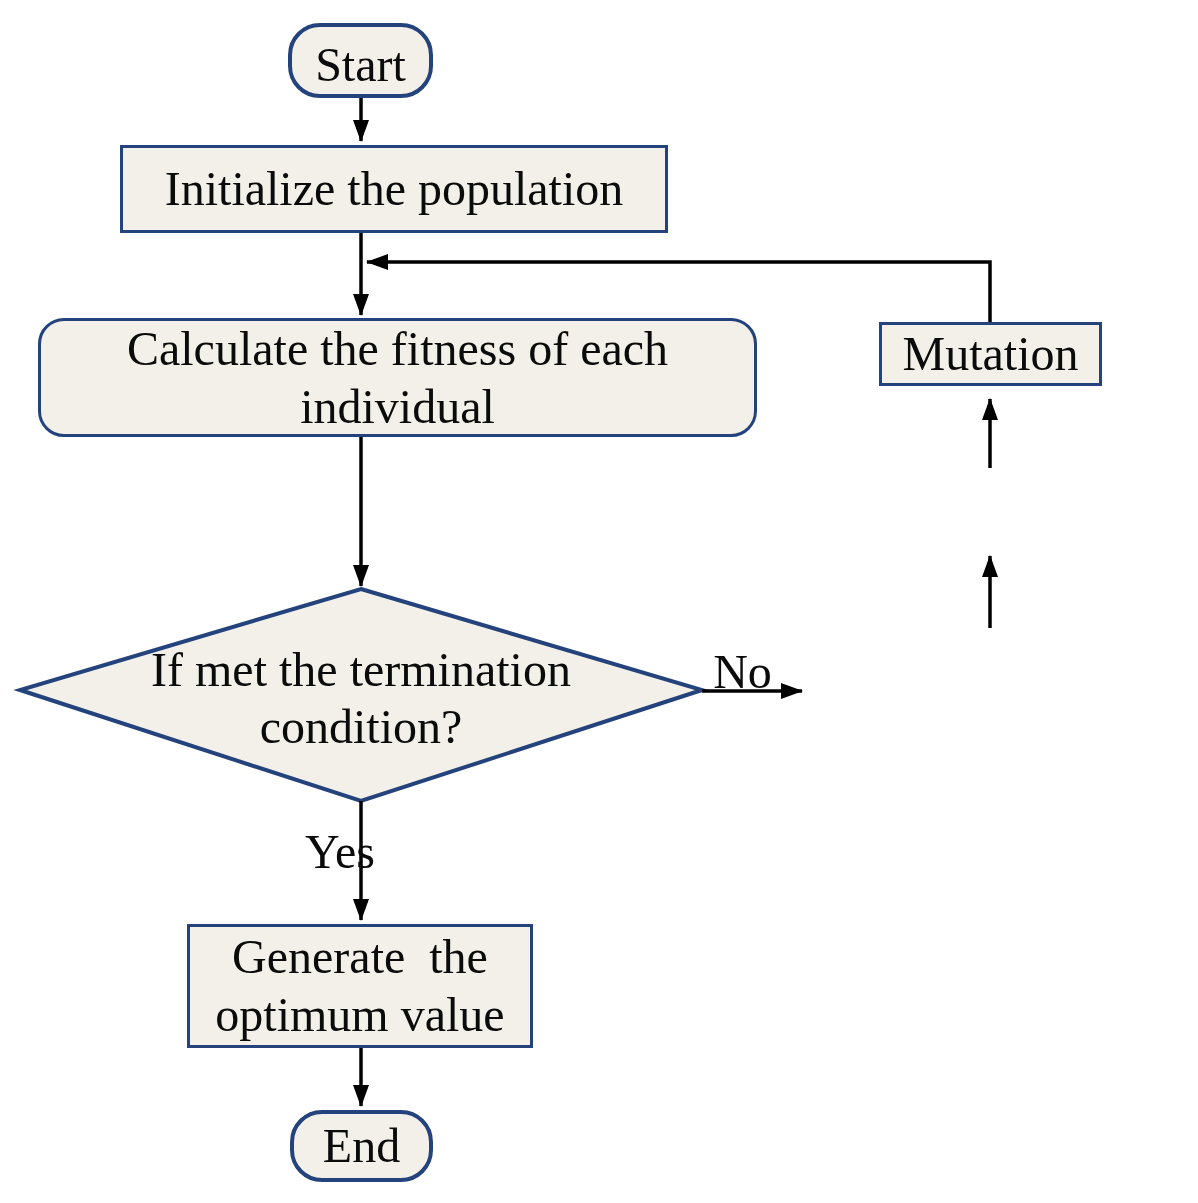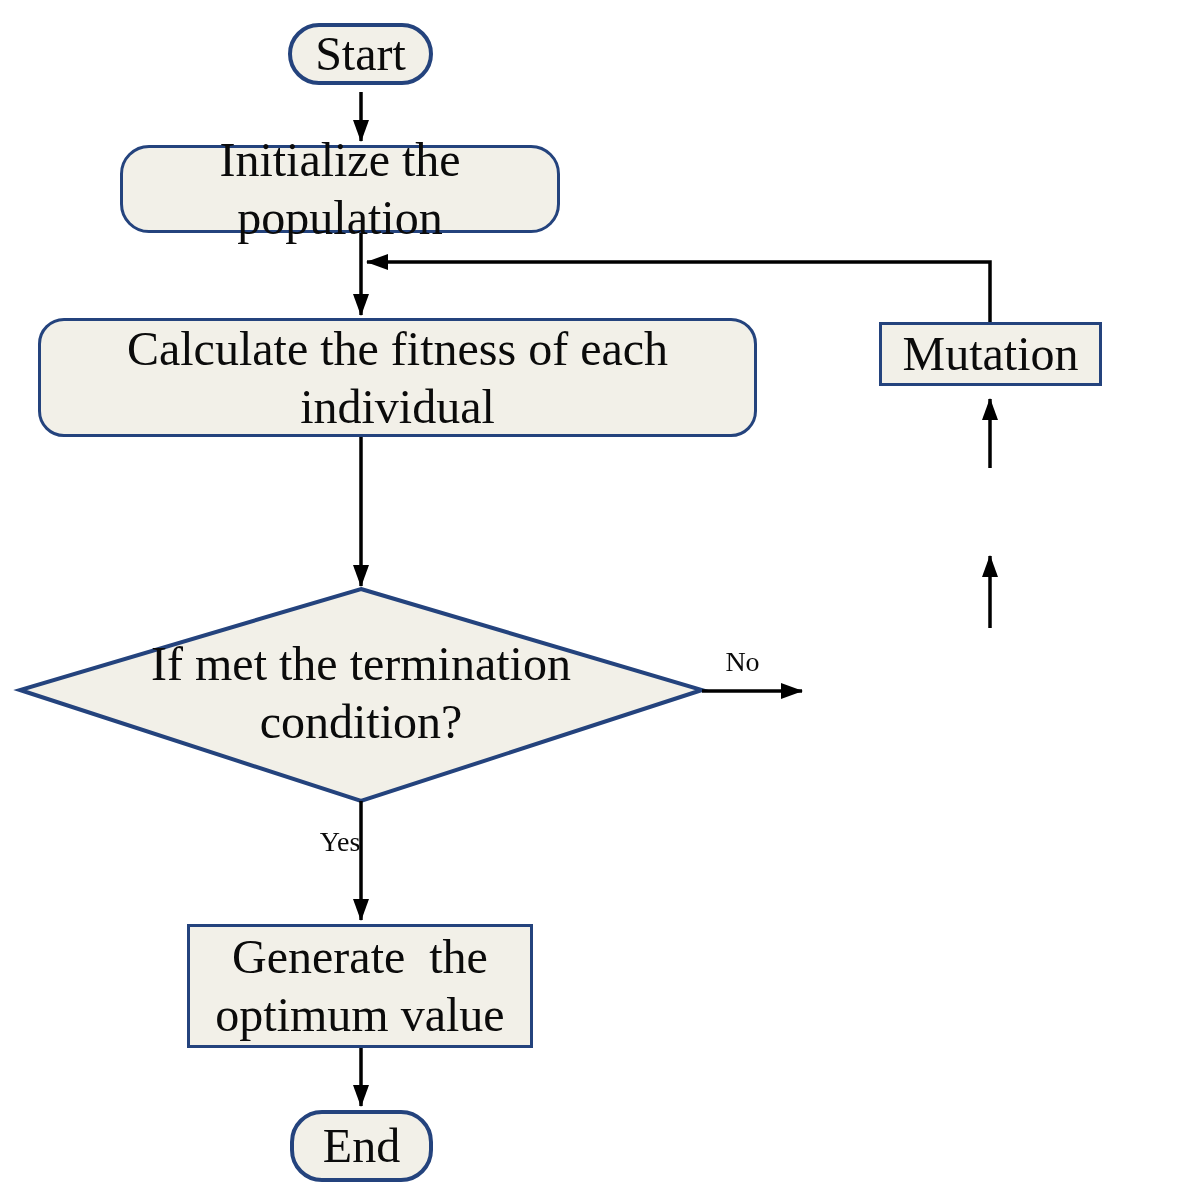--- a/index.html
+++ b/index.html
@@ -26,32 +26,33 @@
     border:3px solid var(--shape-border);
     display:flex;align-items:center;justify-content:center;
     text-align:center;
     font-size:48px;line-height:1.2;
     white-space:pre-wrap;
     z-index:2;
   }
   .terminator{border-width:4px;border-radius:32px;}
   .plain{
     position:absolute;background:transparent;border:none;
-    display:flex;align-items:flex-start;justify-content:center;
+    display:flex;align-items:flex-end;justify-content:center;
     text-align:center;font-size:48px;line-height:1.2;white-space:pre-wrap;
     z-index:2;
+    margin-top:6px;
   }
   .edge-label{
     position:absolute;z-index:3;
-    font-size:28px;line-height:1;
+    font-size:48px;line-height:1;
     text-align:center;white-space:pre;
   }
   
-  .n-start     {left:288px; top:23px;   width:145px; height:62px;}
-  .n-init      {left:120px; top:145px;  width:440px; height:88px;border-radius:29px;}
+  .n-start     {left:288px; top:23px;   width:145px; height:75px;align-items:flex-end;}
+  .n-init      {left:120px; top:145px;  width:548px; height:88px;}
   .n-calc      {left:38px;  top:318px;  width:719px; height:119px;border-radius:26px;}
   .n-decision-text{left:60px; top:635px; width:602px; height:115px;}
   .n-copy      {left:805px; top:628px;  width:372px; height:125px;}
   .n-cross     {left:865px; top:468px;  width:252px; height:84px;}
   .n-mut       {left:879px; top:322px;  width:223px; height:64px;}
   .n-gen       {left:187px; top:924px;  width:346px; height:124px;}
   .n-end       {left:290px; top:1110px; width:143px; height:72px;}
   .l-no        {left:705px; top:648px;  width:75px;}
   .l-yes       {left:300px; top:828px;  width:80px;}
   .connector{stroke:var(--arrow-color);stroke-width:3.5;fill:none;stroke-linejoin:miter;}

